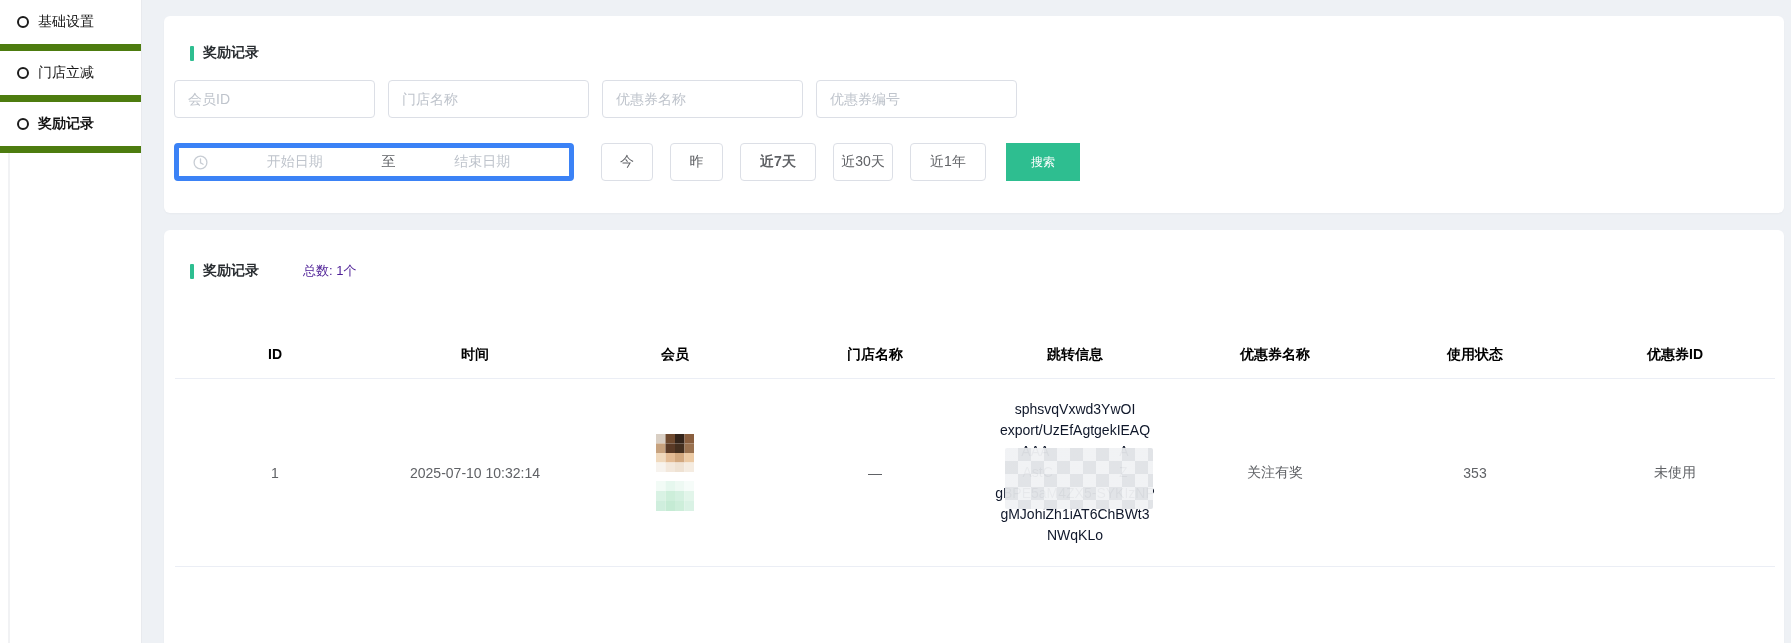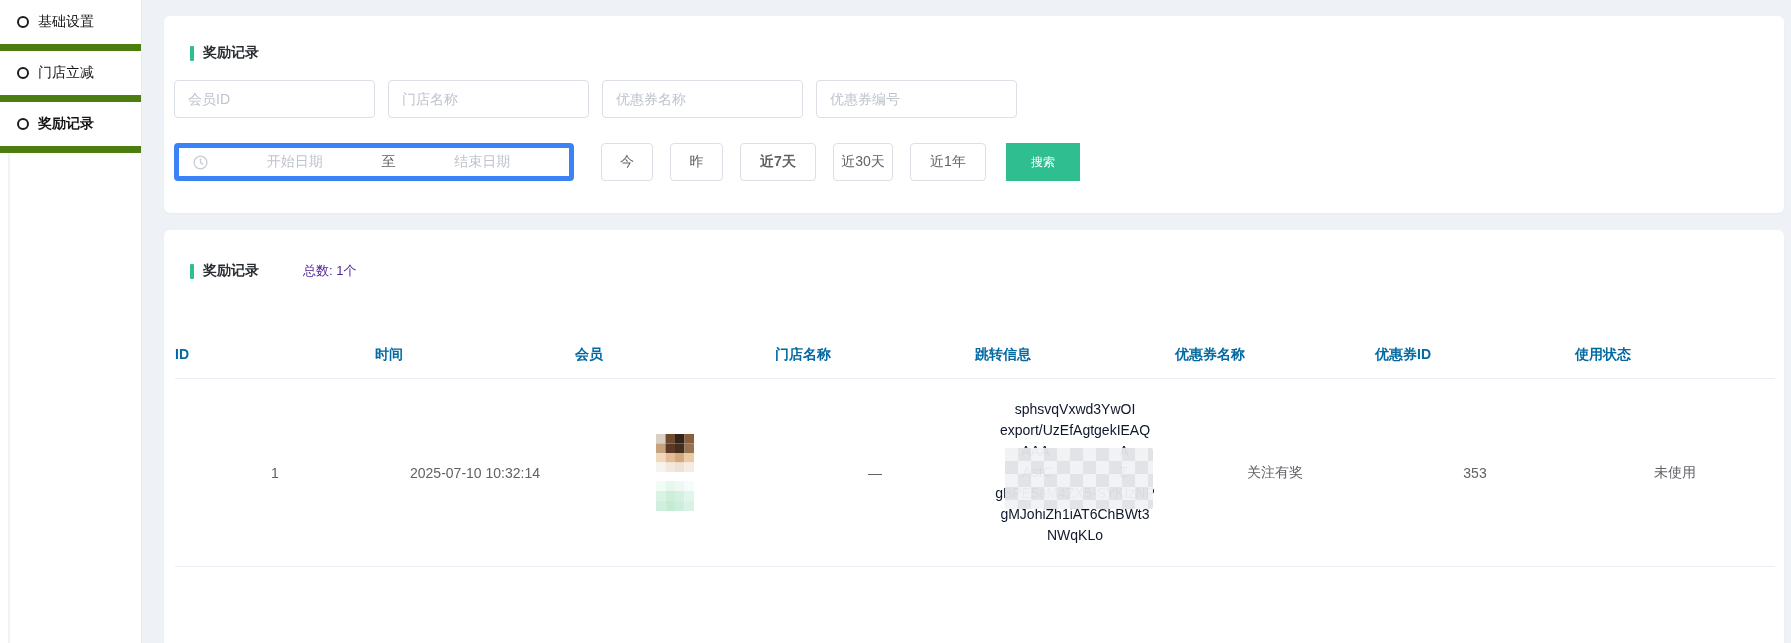--- a/index.html
+++ b/index.html
@@ -68,22 +68,22 @@
   .qb-0{width:52px;}.qb-1{width:53px;}.qb-2{width:76px;font-weight:bold;}.qb-3{width:60px;}.qb-4{width:76px;margin-right:20px;}
   .search-btn{
     width:74px;height:38px;border:none;border-radius:0;background:#2ebe90;
     color:#fff;font-size:12px;cursor:pointer;
     font-family:"Liberation Sans","DejaVu Sans",sans-serif;
   }
   
   .table{position:absolute;left:11px;top:100px;width:1600px;}
   .thead{display:flex;height:48px;border-bottom:1px solid #ebeef5;}
   .th{
-    flex:1;text-align:left;line-height:48px;font-size:14px;font-weight:bold;
-    color:#0369a1;white-space:nowrap;
+    flex:1;text-align:center;line-height:48px;font-size:14px;font-weight:bold;
+    color:#000000;white-space:nowrap;
   }
   .trow{display:flex;align-items:center;min-height:187px;border-bottom:1px solid #ebeef5;}
   .td{flex:1;text-align:center;font-size:14px;color:#606266;}
   .member-cell{display:flex;flex-direction:column;align-items:center;gap:9px;}
   .member-cell svg{display:block;}
   .jump-cell{position:relative;line-height:21px;color:#0f172a;}
   .censor{
     position:absolute;left:30px;top:49px;width:148px;height:61px;border-radius:2px;
     background:
       linear-gradient(rgba(255,255,255,0.25),rgba(255,255,255,0.25)),
@@ -152,22 +152,22 @@
   </div>
 
   <div class="table">
     <div class="thead">
       <div class="th">ID</div>
       <div class="th">时间</div>
       <div class="th">会员</div>
       <div class="th">门店名称</div>
       <div class="th">跳转信息</div>
       <div class="th">优惠券名称</div>
+      <div class="th">使用状态</div>
       <div class="th">优惠券ID</div>
-      <div class="th">使用状态</div>
     </div>
 
     <div class="trow">
       <div class="td">1</div>
       <div class="td">2025-07-10 10:32:14</div>
       <div class="td">
         <div class="member-cell">
           <svg width="38" height="38" viewBox="0 0 4 4" preserveAspectRatio="none">
             <rect x="0" y="0" width="1" height="1" fill="#d9cfc4"></rect>
               <rect x="1" y="0" width="1" height="1" fill="#6f4a2f"></rect>

